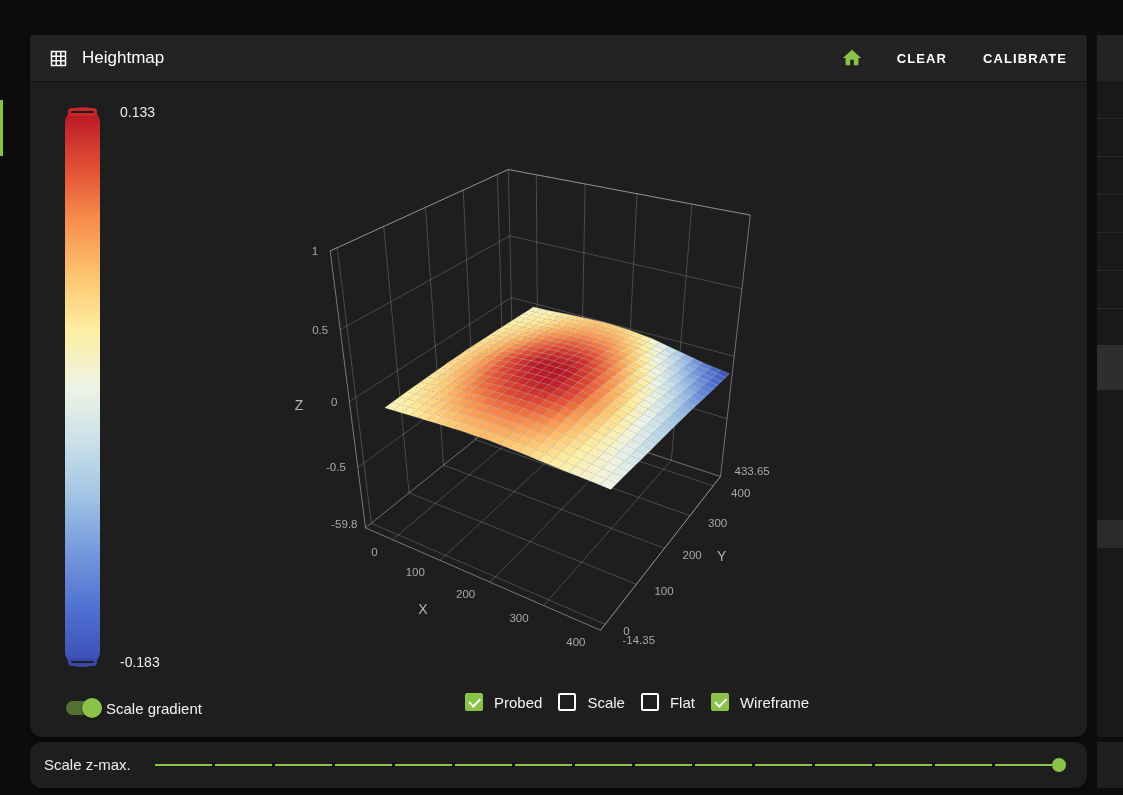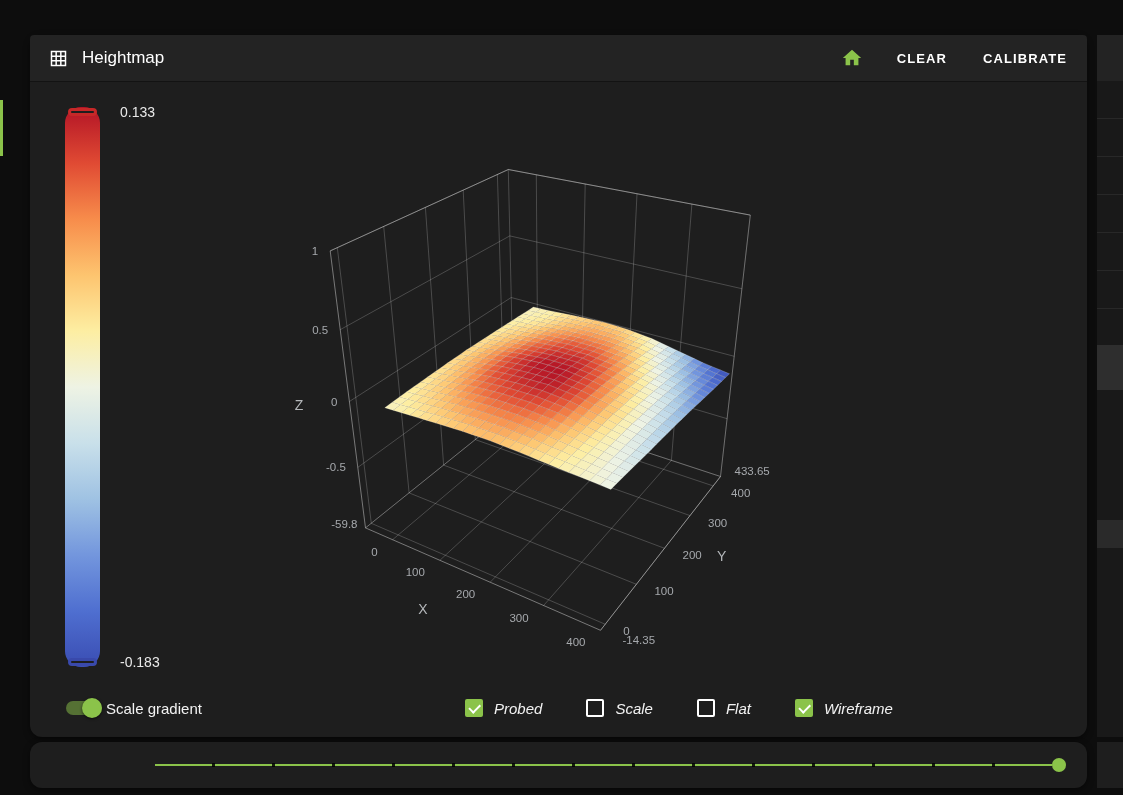--- a/index.html
+++ b/index.html
@@ -48,21 +48,21 @@
 
   .controls-row { position:absolute; left:0; right:0; bottom:14px; height:30px; }
   .toggle-group { position:absolute; left:36px; top:0; height:30px; display:flex; align-items:center; gap:4px; cursor:pointer; }
   .toggle { position:relative; width:36px; height:20px; display:inline-block; }
   .toggle-track { position:absolute; left:0; top:3px; width:36px; height:14px; border-radius:7px; background:#555; }
   .toggle.on .toggle-track { background:rgba(139,195,74,0.5); }
   .toggle-knob { position:absolute; left:0; top:0; width:20px; height:20px; border-radius:50%; background:#bdbdbd; box-shadow:0 1px 3px rgba(0,0,0,0.6); transition:left .1s; }
   .toggle.on .toggle-knob { left:16px; background:var(--accent); }
   .ctl-label { color:#f2f2f2; font-size:15px; }
 
-  .checkbox-group { position:absolute; left:435px; top:0; height:30px; display:flex; align-items:center; gap:44px;font-style:italic; }
+  .checkbox-group { position:absolute; left:435px; top:0; height:30px; display:flex; align-items:flex-start; gap:16px; }
   .check-item { display:flex; align-items:center; gap:11px; cursor:pointer; }
   .cbox { width:18px; height:18px; border:2px solid #ffffff; border-radius:2px; position:relative; flex:none; }
   .cbox.checked { background:var(--accent); border-color:var(--accent); }
   .cbox.checked::after {
     content:""; position:absolute; left:2px; top:3px; width:9px; height:4.5px;
     border-left:2.4px solid #fff; border-bottom:2.4px solid #fff; transform:rotate(-45deg);
   }
 
   .slider-card { left:30px; top:742px; width:1057px; height:46px; }
   .slider-label { position:absolute; left:14px; top:0; line-height:46px; color:#ededed; font-size:15px; }
@@ -789,20 +789,21 @@
           <label class="check-item">
             <span class="cbox checked"></span>
             <span class="ctl-label">Wireframe</span>
           </label>
         </div>
       </div>
     </div>
   </div>
 
   <div class="card slider-card">
+    <span class="slider-label">Scale z-max.</span>
     <div class="slider">
       <div class="slider-track"></div>
       <div class="slider-thumb" id="slider-thumb" style="left: 100%;"></div>
     </div>
   </div>
 
   <div class="right-strip">
     <div class="rs rs-h"></div>
     <div class="rs rs-rows"></div>
     <div class="rs rs-thumb"></div>

